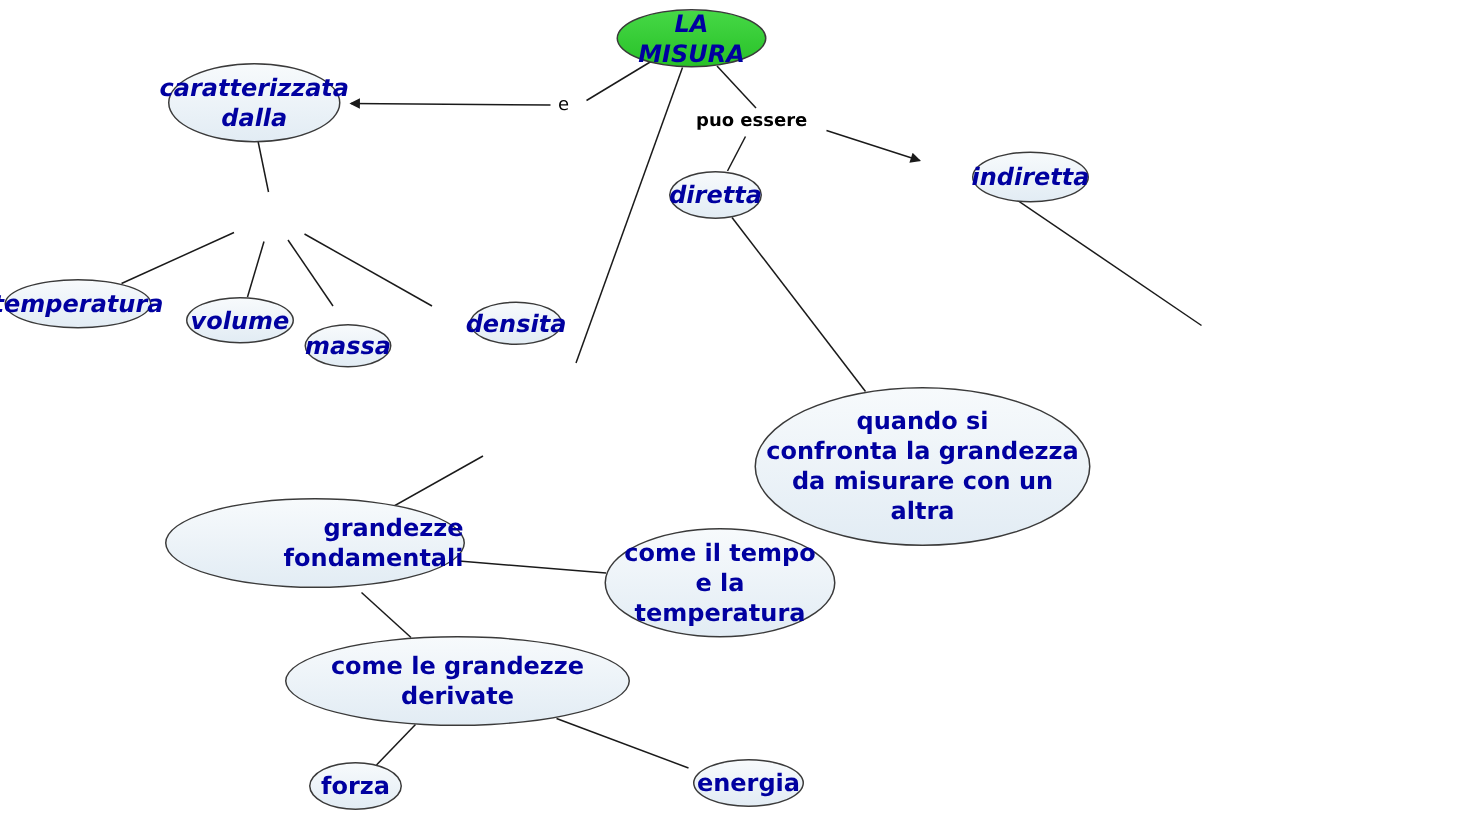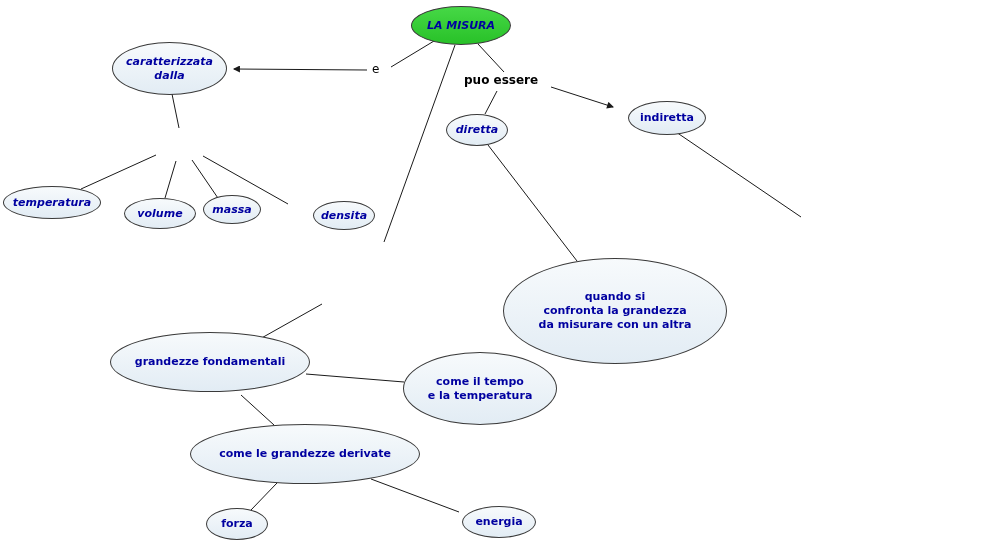--- a/index.html
+++ b/index.html
@@ -26,21 +26,21 @@
     position: absolute;
     border: 1px solid #3a3a3a;
     border-radius: 50%;
     background: linear-gradient(180deg, #f7fafc 0%, #e2ecf4 100%);
     display: flex;
     align-items: center;
     justify-content: center;
     text-align: center;
     color: #0000a0;
     font-weight: bold;
-    font-size: 11px;
+    font-size: 16px;
     line-height: 1.25;
     white-space: pre-line;
     cursor: default;
   }
   .node.italic { font-style: italic; }
   .node.root {
     background: linear-gradient(180deg, #46d846 0%, #28c128 100%);
   }
 
   .edge-label {
@@ -84,27 +84,27 @@
   <div class="node root italic" style="left:411px; top:6px;  width:100px; height:39px;">LA MISURA</div>
 
   <div class="node italic" style="left:112px; top:42px; width:115px; height:53px;">caratterizzata
 dalla</div>
 
 
   <div class="node italic" style="left:3px; top:186px; width:98px; height:33px;">temperatura</div>
 
   <div class="node italic" style="left:124px; top:198px; width:72px; height:31px;">volume</div>
 
-  <div class="node italic" style="left:203px; top:195px; width:58px; height:29px;">massa</div>
+  <div class="node italic" style="left:203px; top:216px; width:58px; height:29px;">massa</div>
 
   <div class="node italic" style="left:277px; top:201px; width:62px; height:29px;margin-left:36px;">densita</div>
 
   <div class="node italic" style="left:446px; top:114px; width:62px; height:32px;">diretta</div>
 
-  <div class="node" style="left:628px; top:101px; width:78px; height:34px;">indiretta</div>
+  <div class="node" style="left:648px; top:101px; width:78px; height:34px;font-style:italic;">indiretta</div>
 
 
 
   <div class="node" style="left:503px; top:258px; width:224px; height:106px;">quando si
 confronta la grandezza
 da misurare con un altra</div>
 
   <div class="node" style="left:110px; top:332px; width:200px; height:60px;text-align:right;">grandezze fondamentali</div>
 
   <div class="node" style="left:403px; top:352px; width:154px; height:73px;">come il tempo

